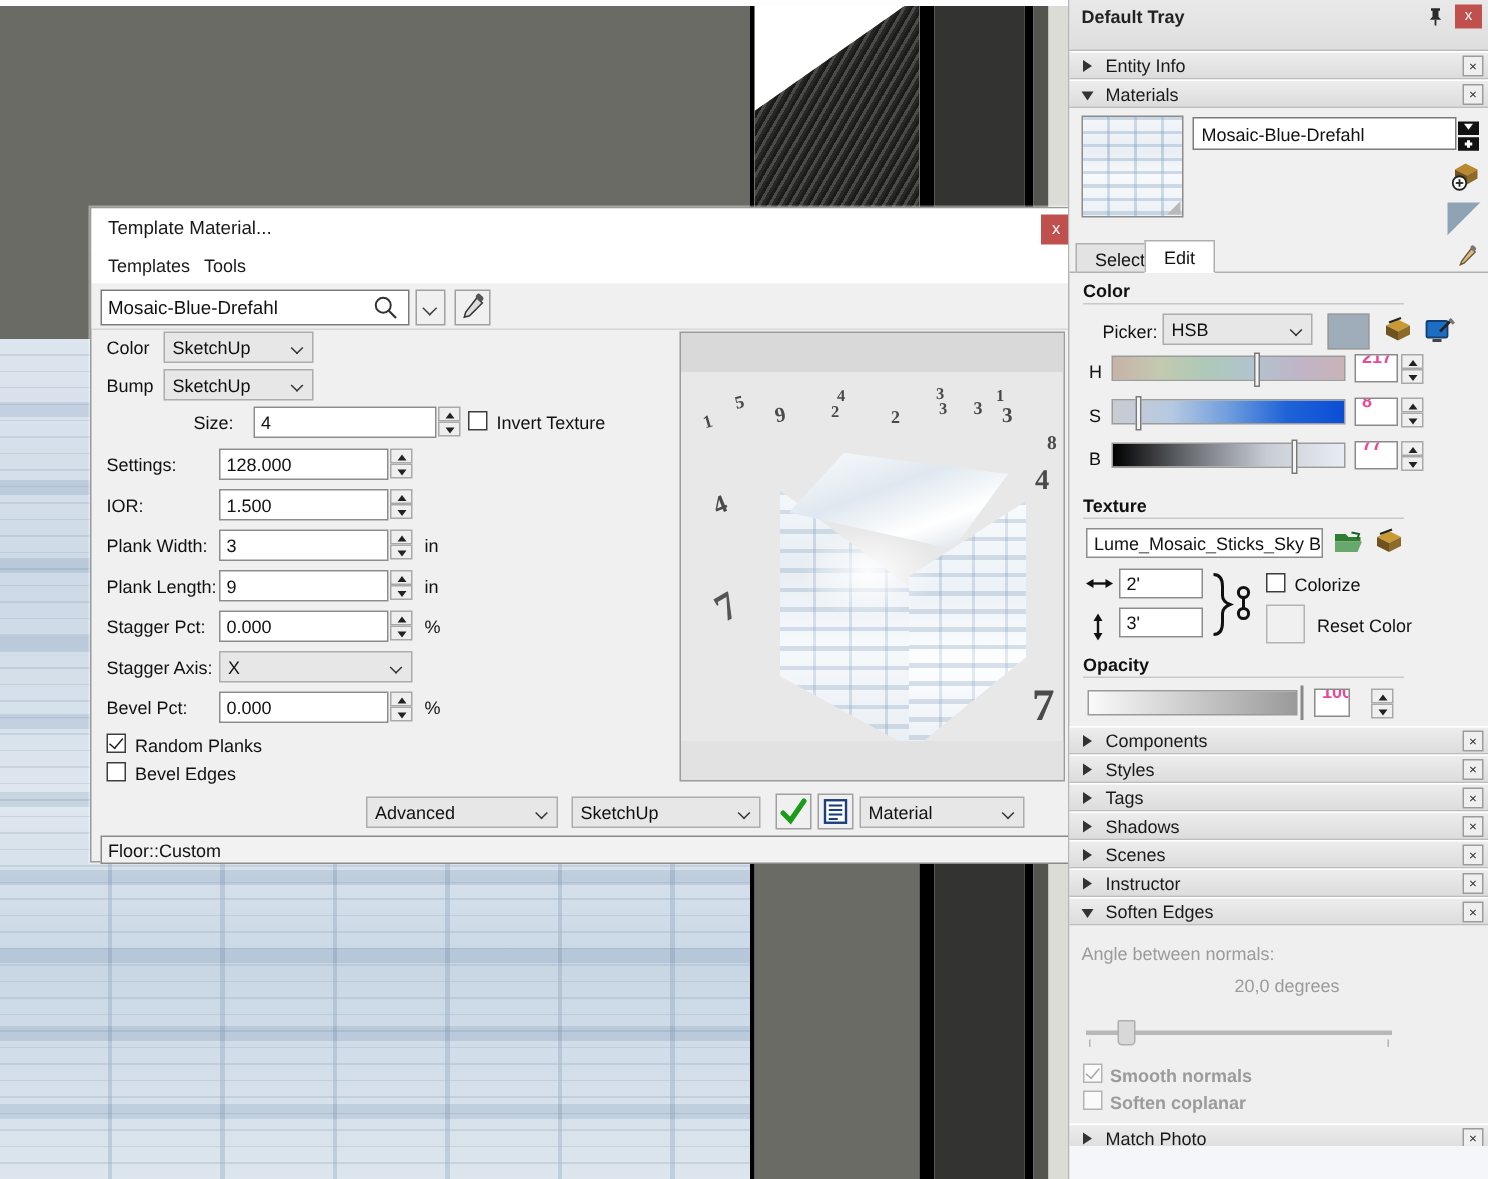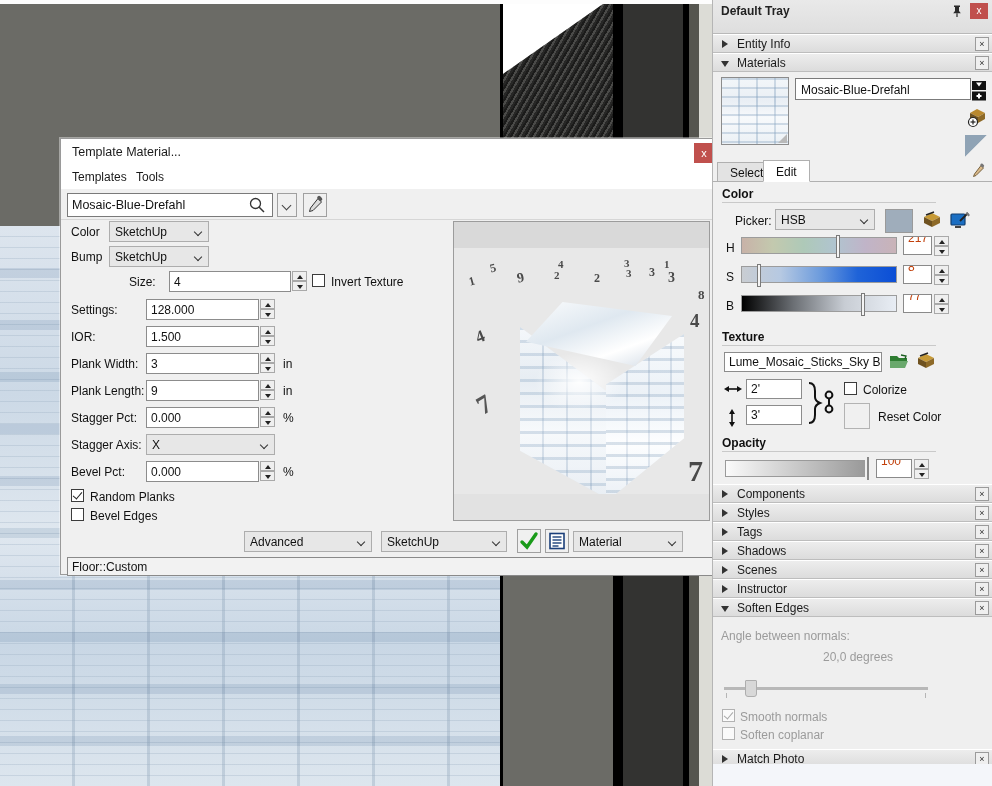--- a/index.html
+++ b/index.html
@@ -167,36 +167,36 @@
   .grp-rule { height:1px; background:#c9c9c9; margin:0 56px 6px 9px; }
   .picker-row { position:relative; height:26px; }
   .picker-lbl { position:absolute; left:22px; top:5px; font-size:12px; color:#111; }
   .picker-sel { position:absolute; left:62px; top:0; width:100px; height:21px; }
   .swatch { position:absolute; left:172px; top:0; width:28px; height:24px; border:1px solid #9a9a9a; background:#9fadbb; }
   .slider-row { position:relative; height:29px; }
   .sl-lbl { position:absolute; left:13px; top:6px; font-size:12px; color:#111; }
   .sl-track { position:absolute; left:28px; top:2px; width:156px; height:17px; border:1px solid #9c9c9c; }
   .sl-knob { position:absolute; top:-3px; width:4px; height:23px; background:#f4f4f4; border:1px solid #7a7a7a; }
   .sl-num { position:absolute; left:190px; top:1px; width:29px; height:19px; border:1px solid #8a8a8a;
-     background:#fff; font-size:12px; color:#c2410c; padding:1px 0 16px 4px; font-family:"Liberation Sans",sans-serif;}
+     background:#fff; font-size:12px; color:#ec4899; padding:1px 0 16px 4px; font-family:"Liberation Sans",sans-serif;font-weight:bold;}
   .sl-spin { position:absolute; left:221px; top:1px; }
   .tex-row { position:relative; }
   .op-track { position:absolute; left:12px; top:2px; width:140px; height:17px; border:1px solid #9a9a9a;
      background:linear-gradient(to right,#fafafa,#9a9a9a); }
   .se-body { background:#efefef; height:132px; position:relative; }
   .se-t1 { position:absolute; left:8px; top:12px; font-size:12px; color:#9b9b9b; }
   .se-t2 { position:absolute; left:110px; top:33px; font-size:12px; color:#9b9b9b; }
   .se-track { position:absolute; left:11px; top:70px; width:204px; height:3px; background:#b8b8b8; }
   .se-knob { position:absolute; left:32px; top:63px; width:12px; height:17px; background:#d8d8d8;
      border:1px solid #aeaeae; border-radius:1px 1px 3px 3px; }
   .se-tick { position:absolute; top:76px; width:1px; height:5px; background:#b5b5b5; }
   .se-cb { position:absolute; width:13px; height:13px; border:1px solid #b2b2b2; background:#fafafa; }
   .se-cb.on::after { content:""; position:absolute; left:3px; top:0px; width:4px; height:8px;
      border-right:1.6px solid #a8a8a8; border-bottom:1.6px solid #a8a8a8; transform:rotate(40deg); }
-  .se-cl { position:absolute; font-size:12px; color:#9b9b9b; }
+  .se-cl { position:absolute; font-size:12px; color:#9b9b9b;font-weight:bold; }
   .tray-foot { position:absolute; left:0; bottom:0; width:279px; height:22px; background:#f4f6fa; }
 </style>
 </head>
 <body>
 
 <div id="viewport">
   <div class="vp-white-top"></div>
   <div class="vp-grey-wall"></div>
   <div class="vp-mosaic-left"></div>
   <div class="vp-hatchtop"></div>
@@ -604,21 +604,21 @@
       <span class="cbl" style="left:165px;top:31px;">Reset Color</span>
     </div>
   </div>
 
   <div class="grp">
     <div class="grp-title">Opacity</div>
     <div class="grp-rule"></div>
     <div style="position:relative;height:26px;">
       <div class="op-track"></div>
       <div style="position:absolute;left:154px;top:-1px;width:2px;height:23px;background:#888;"></div>
-      <input class="sl-num" style="left: 163px; top: 1px; width: 36px;" value="100">
+      <input class="sl-num" style="left: 163px; top: 1px; width: 24px;" value="100">
       <div class="spin" style="left:201px;top:1px;">
         <div class="up">
             <i></i>
           </div>
         <div class="dn">
             <i></i>
           </div>
       </div>
     </div>
   </div>

